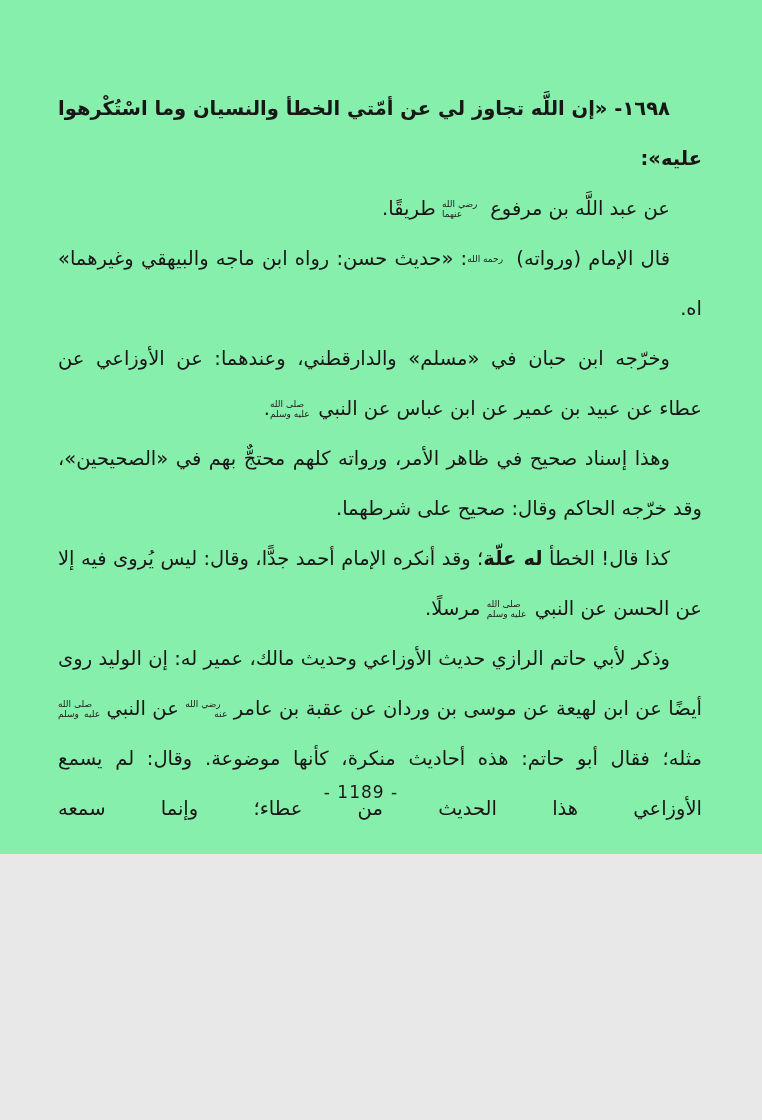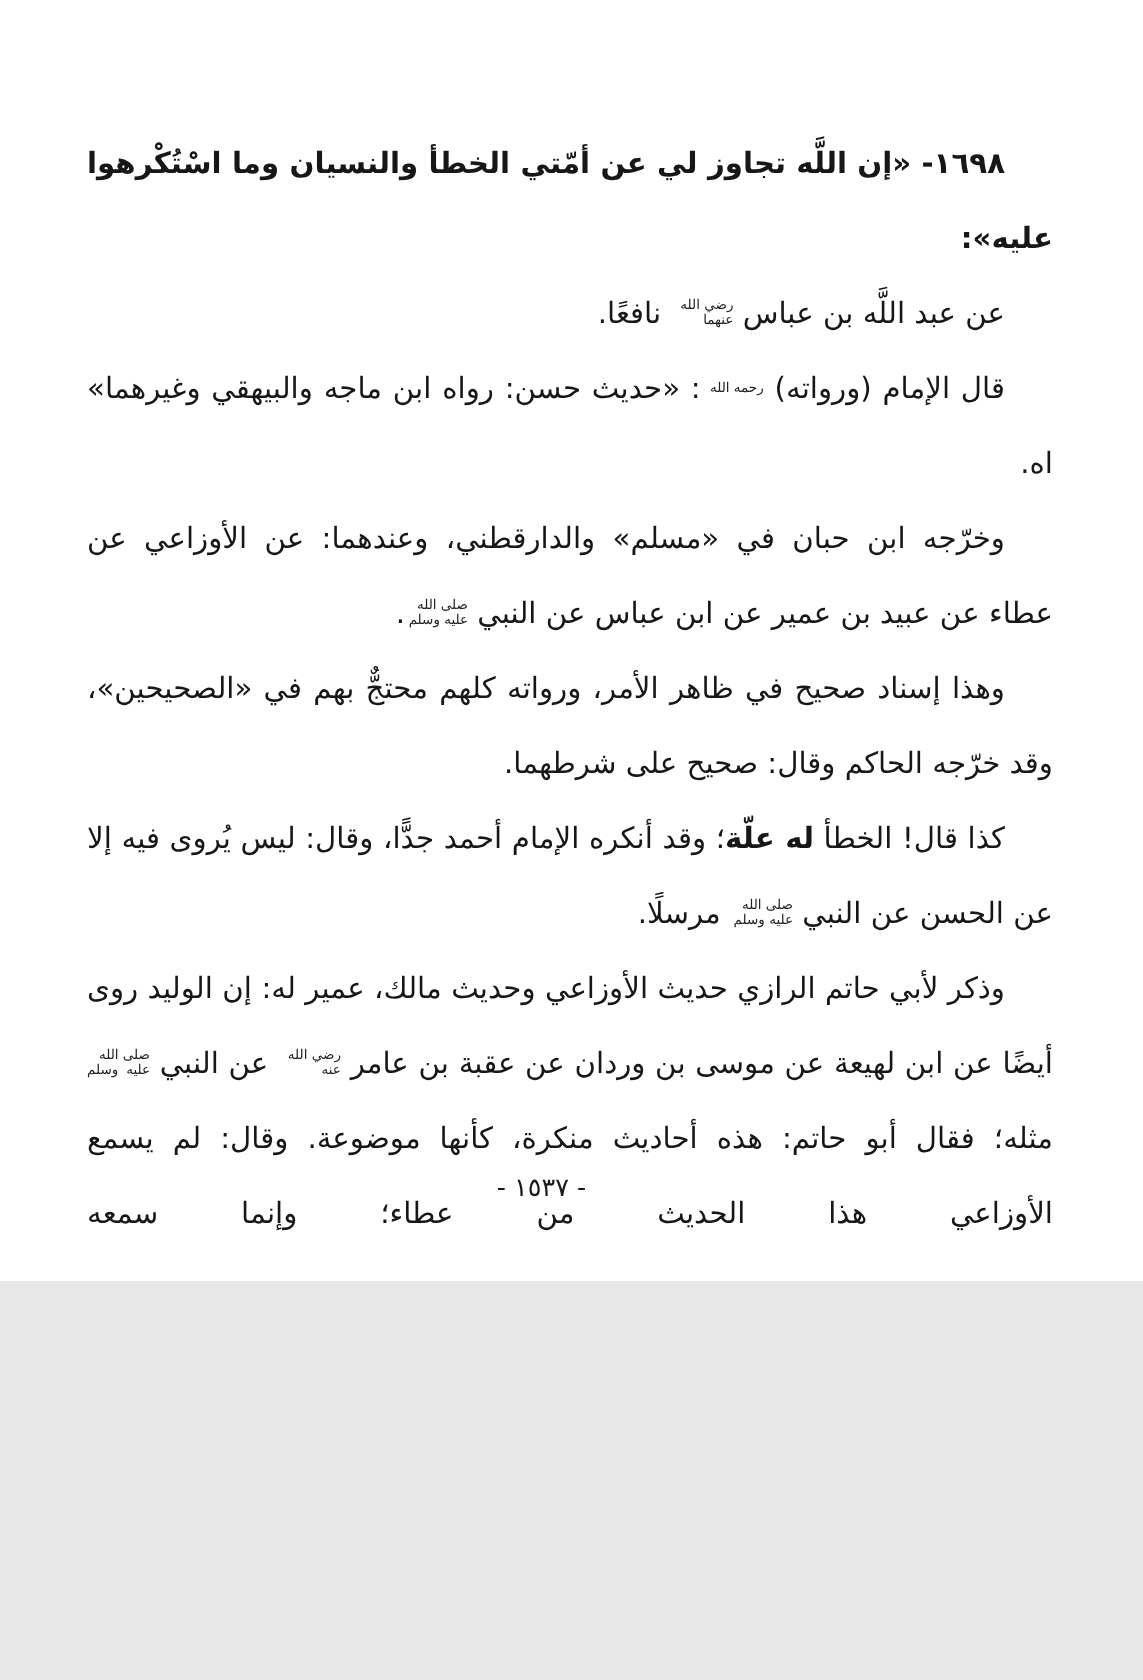--- a/index.html
+++ b/index.html
@@ -5,21 +5,21 @@
   html, body {
     margin: 0;
     padding: 0;
     background: #e8e8e8;
   }
   .page {
     position: relative;
     width: 762px;
     height: 854px;
     margin: 0 auto;
-    background: #ffffff;
+    background: #86efac;
     color: #181716;
     font-family: "DejaVu Sans", sans-serif;
     direction: rtl;
     overflow: hidden;
     text-decoration: underline;
   }
   .content {
     position: absolute;
     top: 84px;
     right: 60px;
@@ -42,21 +42,21 @@
   }
   .b {
     font-weight: bold;
   }
   
   .hon {
     display: inline-block;
     width: 42px;
     font-size: 9px;
     line-height: 9.5px;
-    text-align: right;
+    text-align: left;
     vertical-align: middle;
     white-space: normal;
     text-indent: 0;
     font-weight: normal;
     color: #222;
   }
   .footer {
     position: absolute;
     bottom: 52px;
     left: 0;
@@ -68,30 +68,30 @@
   }
 </style>
 </head>
 <body>
 
 <div class="page">
   <div class="content">
 
     <p class="para hadith"><span>١٦٩٨-</span><span> «إن اللَّه تجاوز لي عن أمّتي الخطأ والنسيان وما اسْتُكْرهوا عليه»:</span></p>
 
-    <p class="para"><span>عن عبد اللَّه بن عباس </span><span class="hon">رضي الله عنهما</span><span> نافعًا.</span></p>
+    <p class="para"><span>عن عبد اللَّه بن مرفوع </span><span class="hon">رضي الله عنهما</span><span> طريقًا.</span></p>
 
     <p class="para"><span>قال الإمام (ورواته) </span><span class="hon">رحمه الله</span><span>: «حديث حسن: رواه ابن ماجه والبيهقي وغيرهما» اه.</span></p>
 
 
     <p class="para"><span>وخرّجه ابن حبان في «مسلم» والدارقطني، وعندهما: عن الأوزاعي عن عطاء عن عبيد بن عمير عن ابن عباس عن النبي </span><span class="hon">صلى الله عليه وسلم</span><span>.</span></p>
 
     <p class="para"><span>وهذا إسناد صحيح في ظاهر الأمر، ورواته كلهم محتجٌّ بهم في «الصحيحين»، وقد خرّجه الحاكم وقال: صحيح على شرطهما.</span></p>
 
     <p class="para"><span>كذا قال! الخطأ </span><span class="b">له علّة</span><span>؛ وقد أنكره الإمام أحمد جدًّا، وقال: ليس يُروى فيه إلا عن الحسن عن النبي </span><span class="hon">صلى الله عليه وسلم</span><span> مرسلًا.</span></p>
 
 
     <p class="para force-justify"><span>وذكر لأبي حاتم الرازي حديث الأوزاعي وحديث مالك، عمير له: إن الوليد روى أيضًا عن ابن لهيعة عن موسى بن وردان عن عقبة بن عامر </span><span class="hon">رضي الله عنه</span><span> عن النبي </span><span class="hon">صلى الله عليه وسلم</span><span> مثله؛ فقال أبو حاتم: هذه أحاديث منكرة، كأنها موضوعة. وقال: لم يسمع الأوزاعي هذا الحديث من عطاء؛ وإنما سمعه</span></p>
 
   </div>
 
-  <div class="footer">- ١٥٣٧ -</div>
+  <div class="footer">- 1189 -</div>
 </div>
 
 </body></html>

